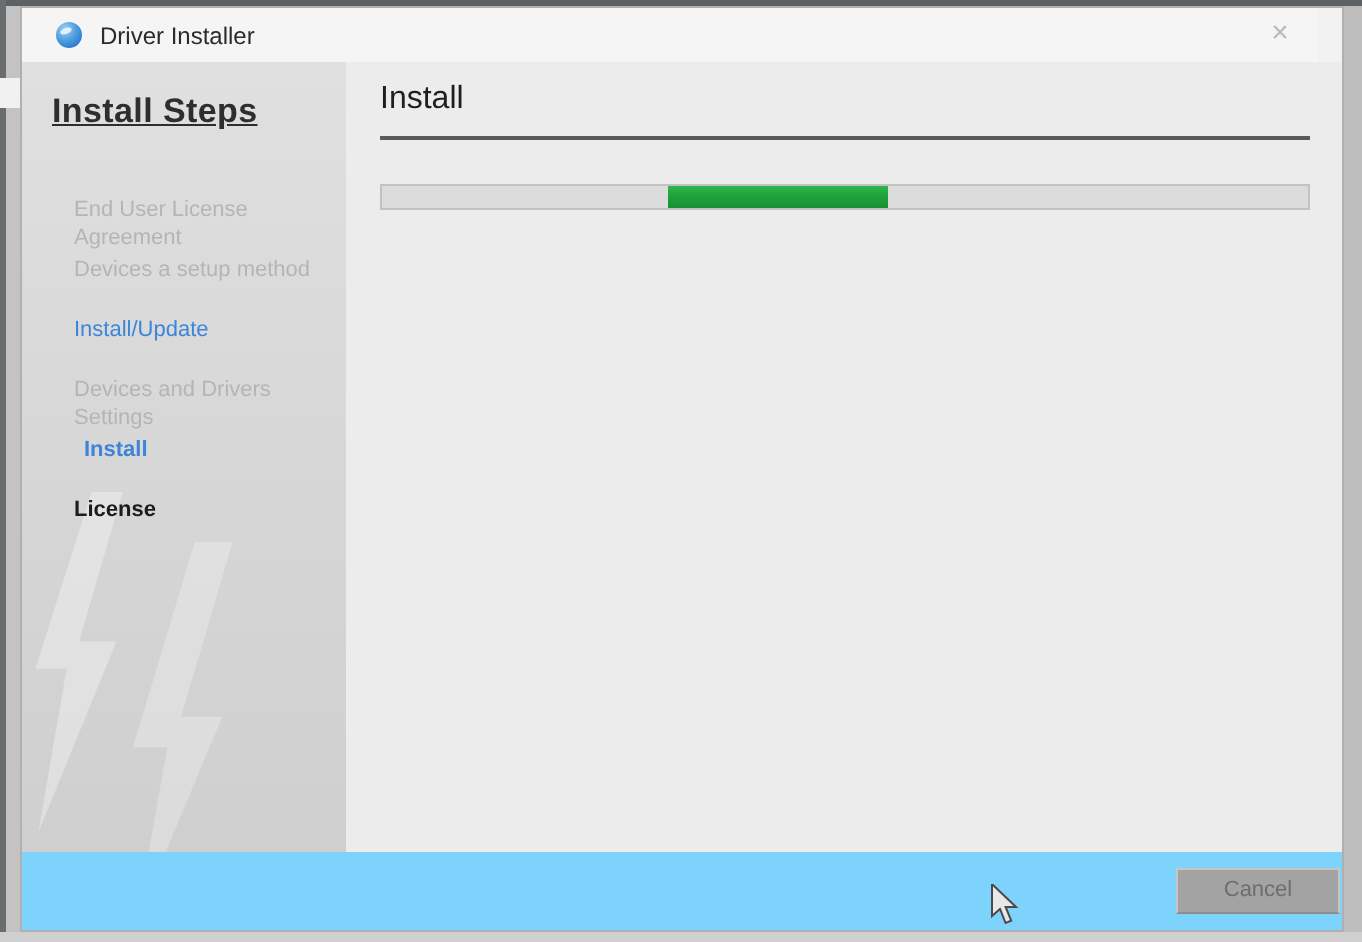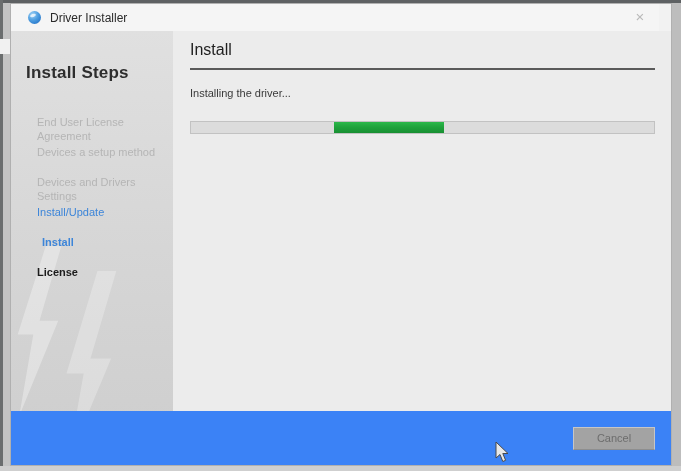--- a/index.html
+++ b/index.html
@@ -62,22 +62,22 @@
   .wm-1 {
     left: 2px; top: 215px; width: 78px; height: 170px;
     clip-path: polygon(42% 0, 62% 0, 34% 44%, 58% 44%, 8% 100%, 26% 52%, 6% 52%);
   }
   .wm-2 {
     left: 52px; top: 240px; width: 86px; height: 190px;
     clip-path: polygon(40% 0, 62% 0, 32% 46%, 56% 46%, 6% 100%, 24% 54%, 4% 54%);
     opacity: .8;
   }
   .sidebar-heading {
-    padding: 32px 0 0 15px; font-size: 17px; font-weight: bold; color: #2e2e2e;
-    letter-spacing: .2px; position: relative;
+    padding: 15px 0 0 15px; font-size: 17px; font-weight: bold; color: #2e2e2e;
+    letter-spacing: .2px; position: relative; text-decoration: underline;
   }
   .step-list { margin-top: 32px; position: relative; }
   .step { height: 30px; line-height: 14px; padding-left: 26px; font-size: 11px; }
   .step--disabled { color: #b5b5b5; }
   .step--active   { color: #3c85d9; }
   .step--active-sub { color: #3c85d9; font-weight: bold; padding-left: 31px; }
   .step--upcoming { color: #1c1c1c; font-weight: bold; }
 
   .main {
     flex: 1; background: #ececec; position: relative;
@@ -90,23 +90,23 @@
     margin-top: 22px; height: 13px; position: relative;
     background: #dcdcdc; border: 1px solid #c2c2c2;
   }
   .progress-segment {
     position: absolute; top: 0; bottom: 0;
     background: linear-gradient(180deg, #2cb84a 0%, #1fa33c 45%, #188f32 100%);
   }
 
   
   .footer {
-    position: absolute; left: 0; right: 0; bottom: 0; height: 54px;
-    background: #3b82f6; display: flex; align-items: center; justify-content: flex-end;
-    padding-right: 16px;
+    position: absolute; left: 0; right: 0; bottom: 0; height: 39px;
+    background: #7dd3fc; display: flex; align-items: center; justify-content: flex-end;
+    padding-right: 1px;
   }
   .cancel-btn {
     width: 82px; height: 23px; background: #a3a3a3;
     border: 1px solid #c6c6c6; border-bottom-color: #8e8e8e;
     color: #6d6d6d; font-size: 11px; line-height: 21px; text-align: center;
     font-family: "Liberation Sans", sans-serif;
   }
 
   
   .cursor { position: absolute; left: 495px; top: 442px; z-index: 50; }
@@ -133,31 +133,30 @@
 
     <div class="body">
 
       <div class="sidebar">
         <div class="watermark wm-1"></div>
         <div class="watermark wm-2"></div>
         <div class="sidebar-heading">Install Steps</div>
         <div class="step-list">
           <div class="step step--disabled">End User License Agreement</div>
           <div class="step step--disabled">Devices a setup method</div>
+          <div class="step step--active">Install/Update</div>
           <div class="step step--disabled">Devices and Drivers Settings</div>
-          <div class="step step--active">Install/Update</div>
           <div class="step step--active-sub">Install</div>
           <div class="step step--upcoming">License</div>
         </div>
       </div>
 
       <div class="main">
         <div class="main-heading">Install</div>
         <div class="heading-rule"></div>
-        <div class="status-text">Installing the driver...</div>
         <div class="progress-track">
           <div class="progress-segment" id="progress-segment" style="left: 143px; width: 110px;"></div>
         </div>
       </div>
 
     </div>
 
     <div class="footer">
       <button class="cancel-btn" disabled="">Cancel</button>
     </div>

